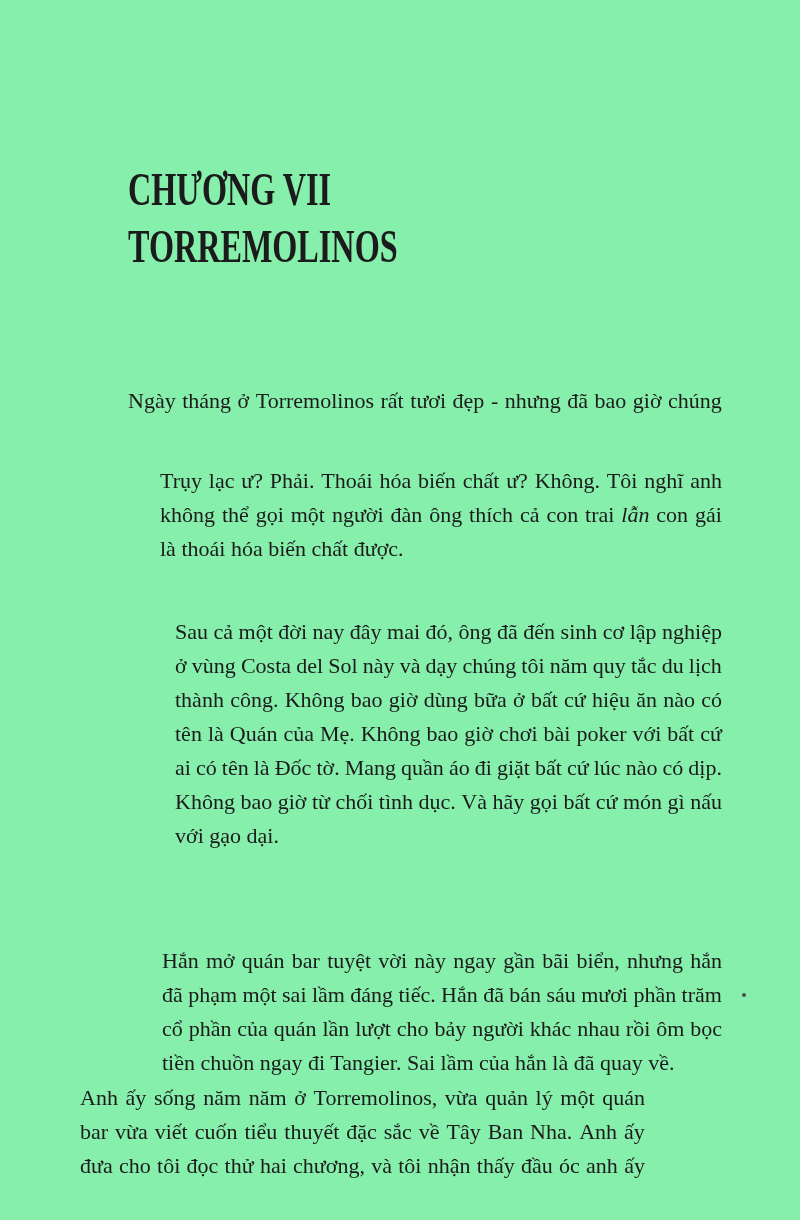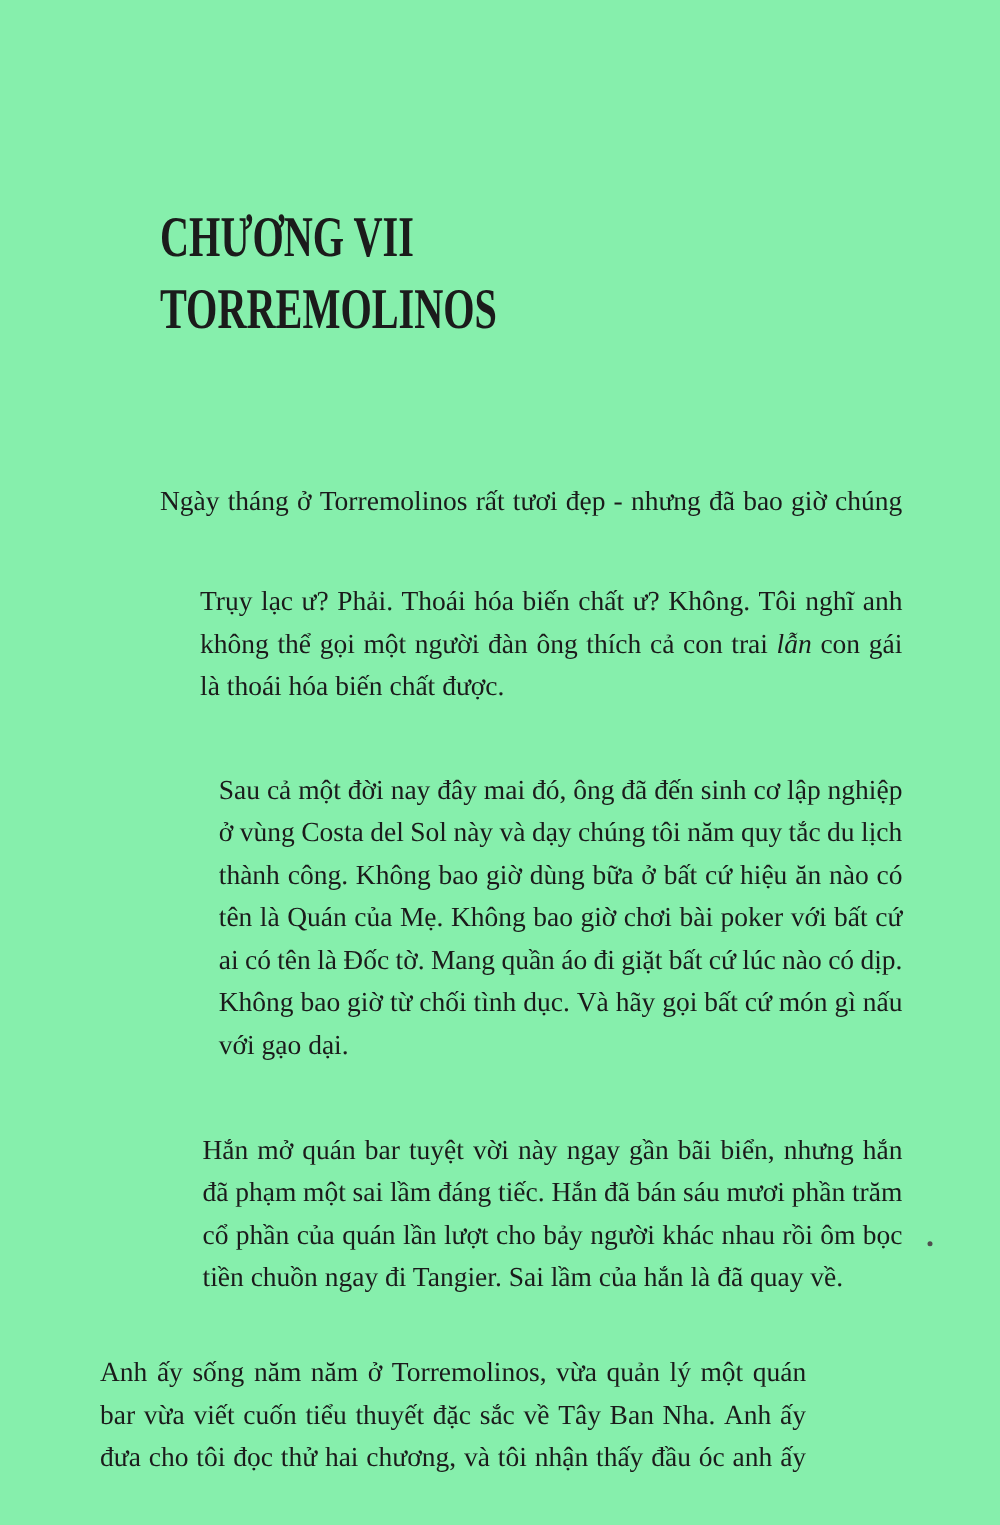--- a/index.html
+++ b/index.html
@@ -31,21 +31,21 @@
     font-size:22px;
     line-height:34px;
   }
   .line { display:block; white-space:nowrap; }
   .line.jl { display:flex; justify-content:space-between; }
   .line.jl span { flex:0 0 auto; }
   #p1 { left:128px; top:384px; width:594px;text-align:center; }
   #p2 { left:160px; top:464px; width:562px; }
   #p3 { left:175px; top:589px; width:547px;margin-top:26px; }
   #p4 { left:212px; top:854px; }
-  #p5 { left:162px; top:903px; width:560px; }
+  #p5 { left:162px; top:944px; width:560px; }
   #p6 { left:80px;  top:1081px; width:565px; }
   .speck {
     position:absolute;
     left:742px;
     top:993px;
     width:4px;
     height:4px;
     background:#4f4f4f;
     border-radius:50%;
   }

